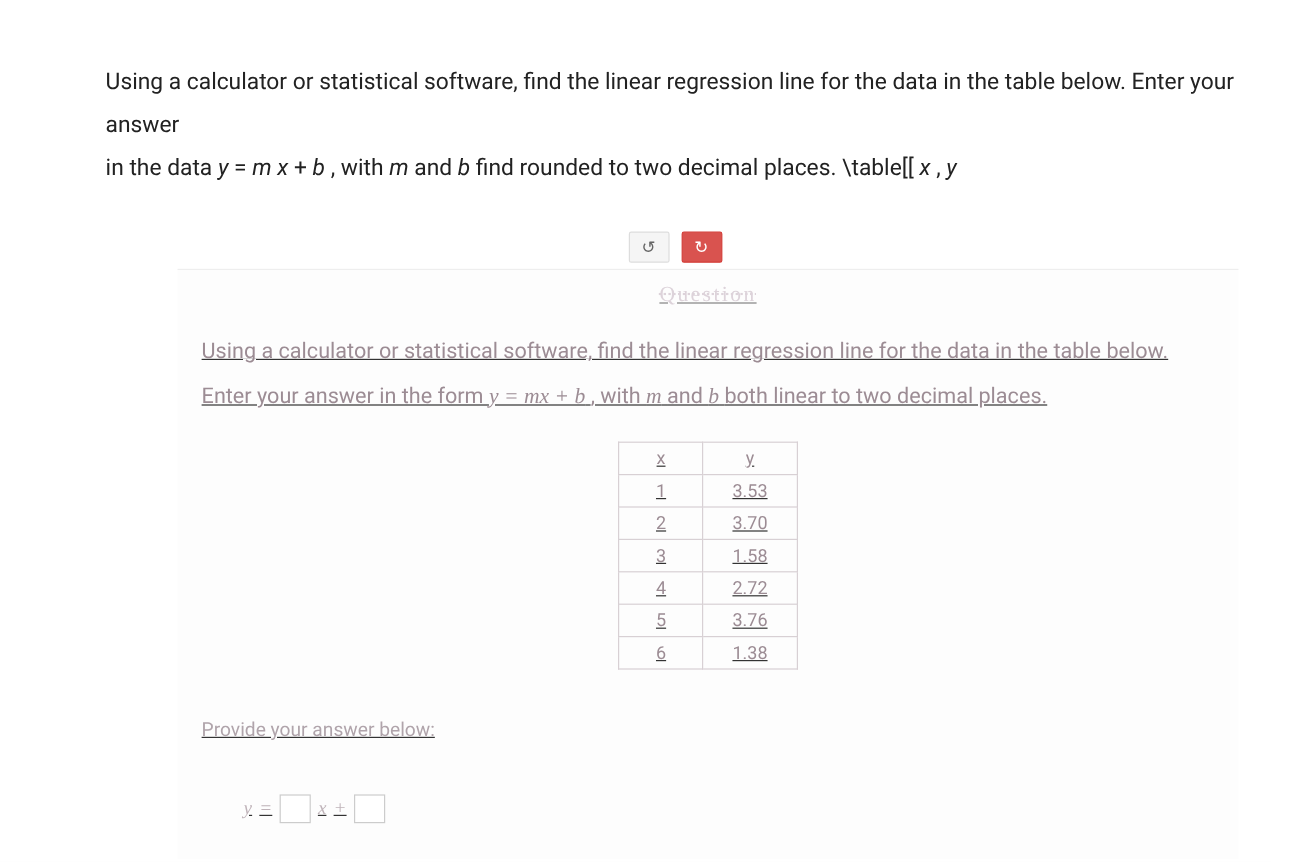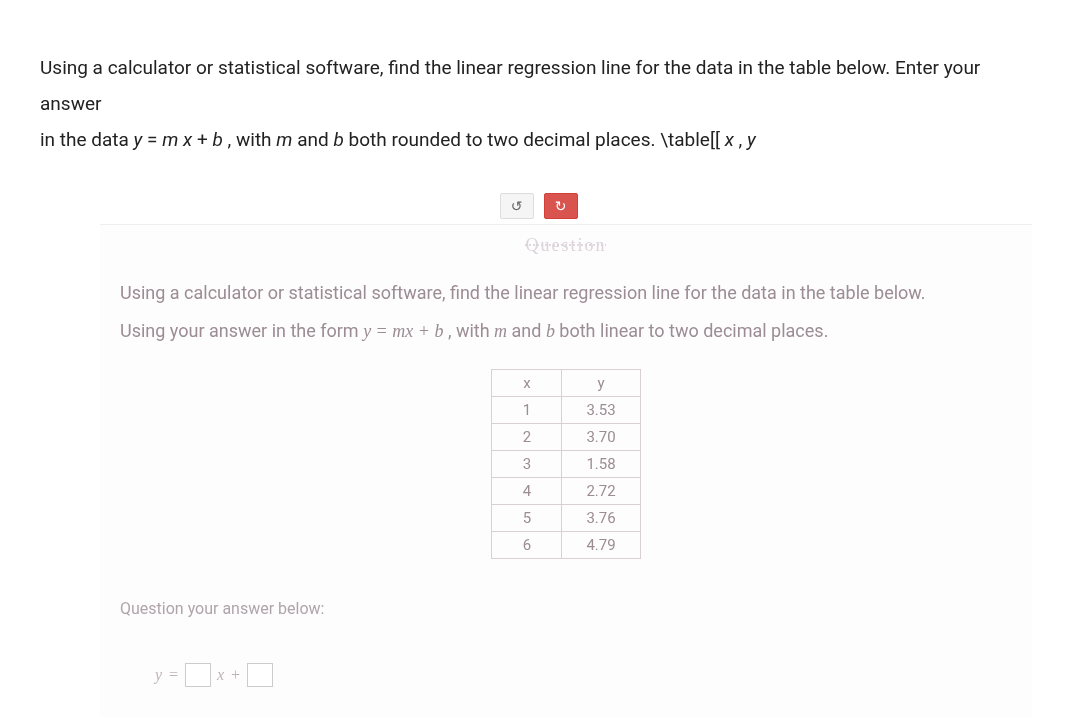--- a/index.html
+++ b/index.html
@@ -6,20 +6,21 @@
     body {
       font-family: -apple-system, BlinkMacSystemFont, "Segoe UI", Roboto, sans-serif;
       background: #ffffff;
       color: #333;
       width: 1077px;
       height: 718px;
       overflow: hidden;
     }
     .container {
       padding: 50px 40px 0 40px;
+      margin-left: 48px;
     }
     .question-text {
       font-size: 19px;
       line-height: 1.9;
       color: #222;
       margin-bottom: 35px;
     }
     .italic { font-style: italic; }
     .button-row {
       display: flex;
@@ -38,20 +39,21 @@
       border-radius: 2px;
     }
     .btn-undo { background: #f5f5f5; color: #666; }
     .btn-redo { background: #d9534f; color: #fff; border-color: #d43f3a; }
     .embedded-panel {
       margin-left: 60px;
       margin-right: 5px;
       padding: 10px 20px 30px 20px;
       background: #fdfdfd;
       border-top: 1px solid #eee;
+      text-decoration: underline;
     }
     .faded-header {
       font-family: Georgia, serif;
       color: #c8b8c4;
       font-size: 18px;
       letter-spacing: 2px;
       text-decoration: line-through dotted;
       margin-bottom: 18px;
       text-align: center;
       opacity: 0.6;
@@ -111,41 +113,41 @@
     <span class="italic">y</span>
     <span> = </span>
     <span class="italic">m</span>
     <span class="italic">x</span>
     <span> + </span>
     <span class="italic">b</span>
     <span>,  with </span>
     <span class="italic">m</span>
     <span> and </span>
     <span class="italic">b</span>
-    <span> both rounded to two decimal places. \table[[</span>
+    <span> find rounded to two decimal places. \table[[</span>
     <span class="italic">x</span>
     <span>, </span>
     <span class="italic">y</span>
   </div>
 
   <div class="button-row">
     <div class="btn btn-undo">
       <span>↺</span>
     </div>
     <div class="btn btn-redo">
       <span>↻</span>
     </div>
   </div>
 
   <div class="embedded-panel">
     <div class="faded-header">Question</div>
 
     <div class="embedded-text">
       <span>Using a calculator or statistical software, find the linear regression line for the data in the table below.</span><br>
-      <span>Using your answer in the form </span>
+      <span>Enter your answer in the form </span>
       <span class="eq">y = mx + b</span>
       <span>, with </span>
       <span class="eq">m</span>
       <span> and </span>
       <span class="eq">b</span>
       <span> both linear to two decimal places.</span>
     </div>
 
     <table class="data-table">
       <thead>
@@ -170,26 +172,26 @@
         <tr>
           <td>4</td>
           <td>2.72</td>
         </tr>
         <tr>
           <td>5</td>
           <td>3.76</td>
         </tr>
         <tr>
           <td>6</td>
-          <td>4.79</td>
+          <td>1.38</td>
         </tr>
       </tbody>
     </table>
 
-    <div class="answer-prompt">Question your answer below:</div>
+    <div class="answer-prompt">Provide your answer below:</div>
 
     <div class="answer-line">
       <span>y</span>
       <span>=</span>
       <input class="answer-input" value="" style="">
       <span>x</span>
       <span>+</span>
       <input class="answer-input" value="" style="">
     </div>
   </div>

